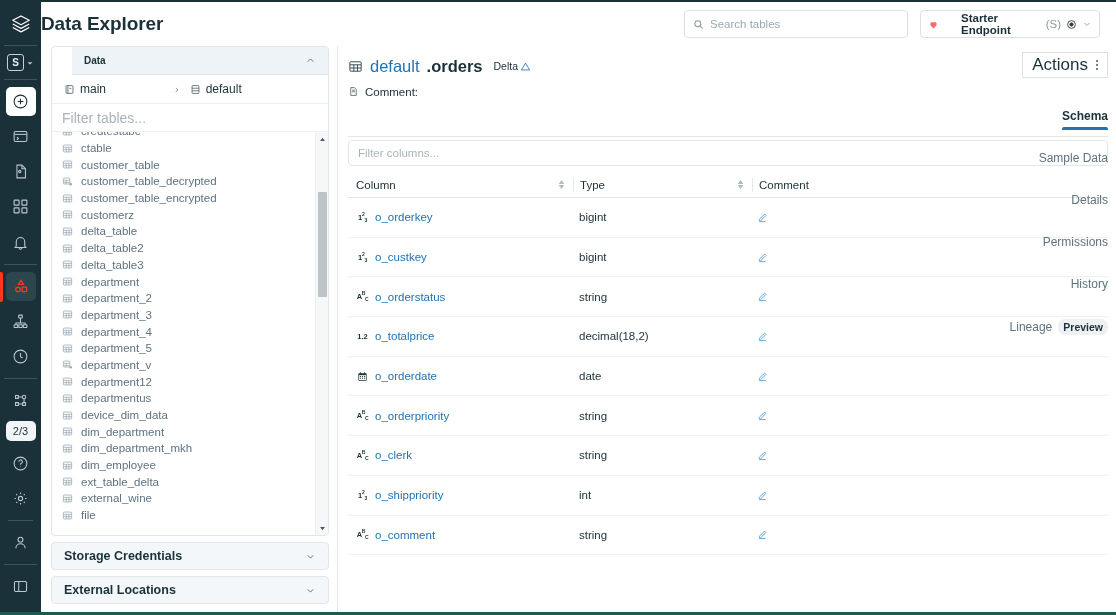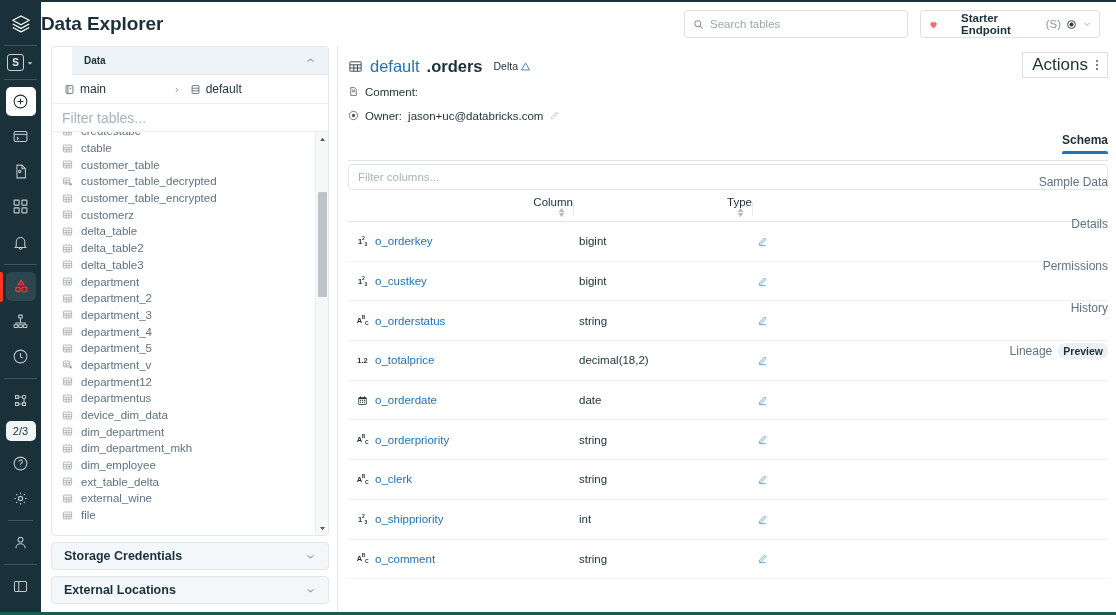--- a/index.html
+++ b/index.html
@@ -406,21 +406,21 @@
     overflow: hidden;
   }
   .sch-head {
     display: flex;
     height: 26px;
     align-items: center;
     border-bottom: 1px solid #e3e6e8;
     font-size: 11.5px;
     color: #1b3139;
   }
-  .sch-head .cell { display: flex; align-items: flex-end; height: 100%; flex-direction: column; }
+  .sch-head .cell { display: flex; align-items: center; height: 100%; }
   .c-col { width: 225px; flex: 0 0 225px; padding-left: 8px; }
   .c-type { width: 178px; flex: 0 0 178px; padding-left: 6px; }
   .c-comment { flex: 1 1 auto; padding-left: 6px; }
   .sorter {
     margin-left: auto;
     margin-right: 8px;
     display: flex; flex-direction: column;
     gap: 1px;
     color: #b0bbc2;
   }
@@ -959,35 +959,20 @@
             <span class="mi">
               <svg width="11" height="11" viewBox="0 0 24 24" fill="none" stroke="currentColor" stroke-width="1.7">
                 <path d="M6 3.5h8l4 4v13H6z"></path>
                   <path d="M8.8 9h6.4M8.8 12.6h6.4"></path>
               </svg>
             </span>
             <span>Comment:</span>
             <span></span>
           </div>
 
-          <div class="meta-line">
-            <span class="mi">
-              <svg width="11" height="11" viewBox="0 0 24 24" fill="none" stroke="currentColor" stroke-width="1.7">
-                <circle cx="12" cy="12" r="9"></circle>
-                  <circle cx="12" cy="12" r="3.6" fill="currentColor" stroke="none"></circle>
-              </svg>
-            </span>
-            <span>Owner:</span>
-            <span>jason+uc@databricks.com</span>
-            <span class="pencil">
-              <svg width="11" height="11" viewBox="0 0 24 24" fill="none" stroke="currentColor" stroke-width="1.7">
-                <path d="M16.5 4.5l3 3L8 19H5v-3z"></path>
-              </svg>
-            </span>
-          </div>
 
           <div class="actions-btn">
             <span>Actions</span>
             <span class="kebab">
                 <i></i>
                 <i></i>
                 <i></i>
               </span>
           </div>
 
@@ -1027,20 +1012,23 @@
               <span class="sorter">
                 <svg width="7" height="4" viewBox="0 0 10 6">
                     <path d="M5 0l4.3 6H.7z" fill="currentColor"></path>
                   </svg>
                 <svg width="7" height="4" viewBox="0 0 10 6">
                     <path d="M5 6L.7 0h8.6z" fill="currentColor"></path>
                   </svg>
               </span>
             </div>
             <div class="sep-v"></div>
+            <div class="cell c-comment">
+              <span>Comment</span>
+            </div>
           </div>
           <div id="schema-rows">
               <div class="sch-row">
                 <div class="c-col">
                   <span class="type-ico">
                     <span style="font-size:7.5px;font-weight:bold;letter-spacing:-0.3px;">1<sup style="font-size:5px">2</sup><sub style="font-size:5px">3</sub></span>
                   </span>
                   <span class="colname">o_orderkey</span>
                 </div>
                 <div class="c-type">bigint</div>

